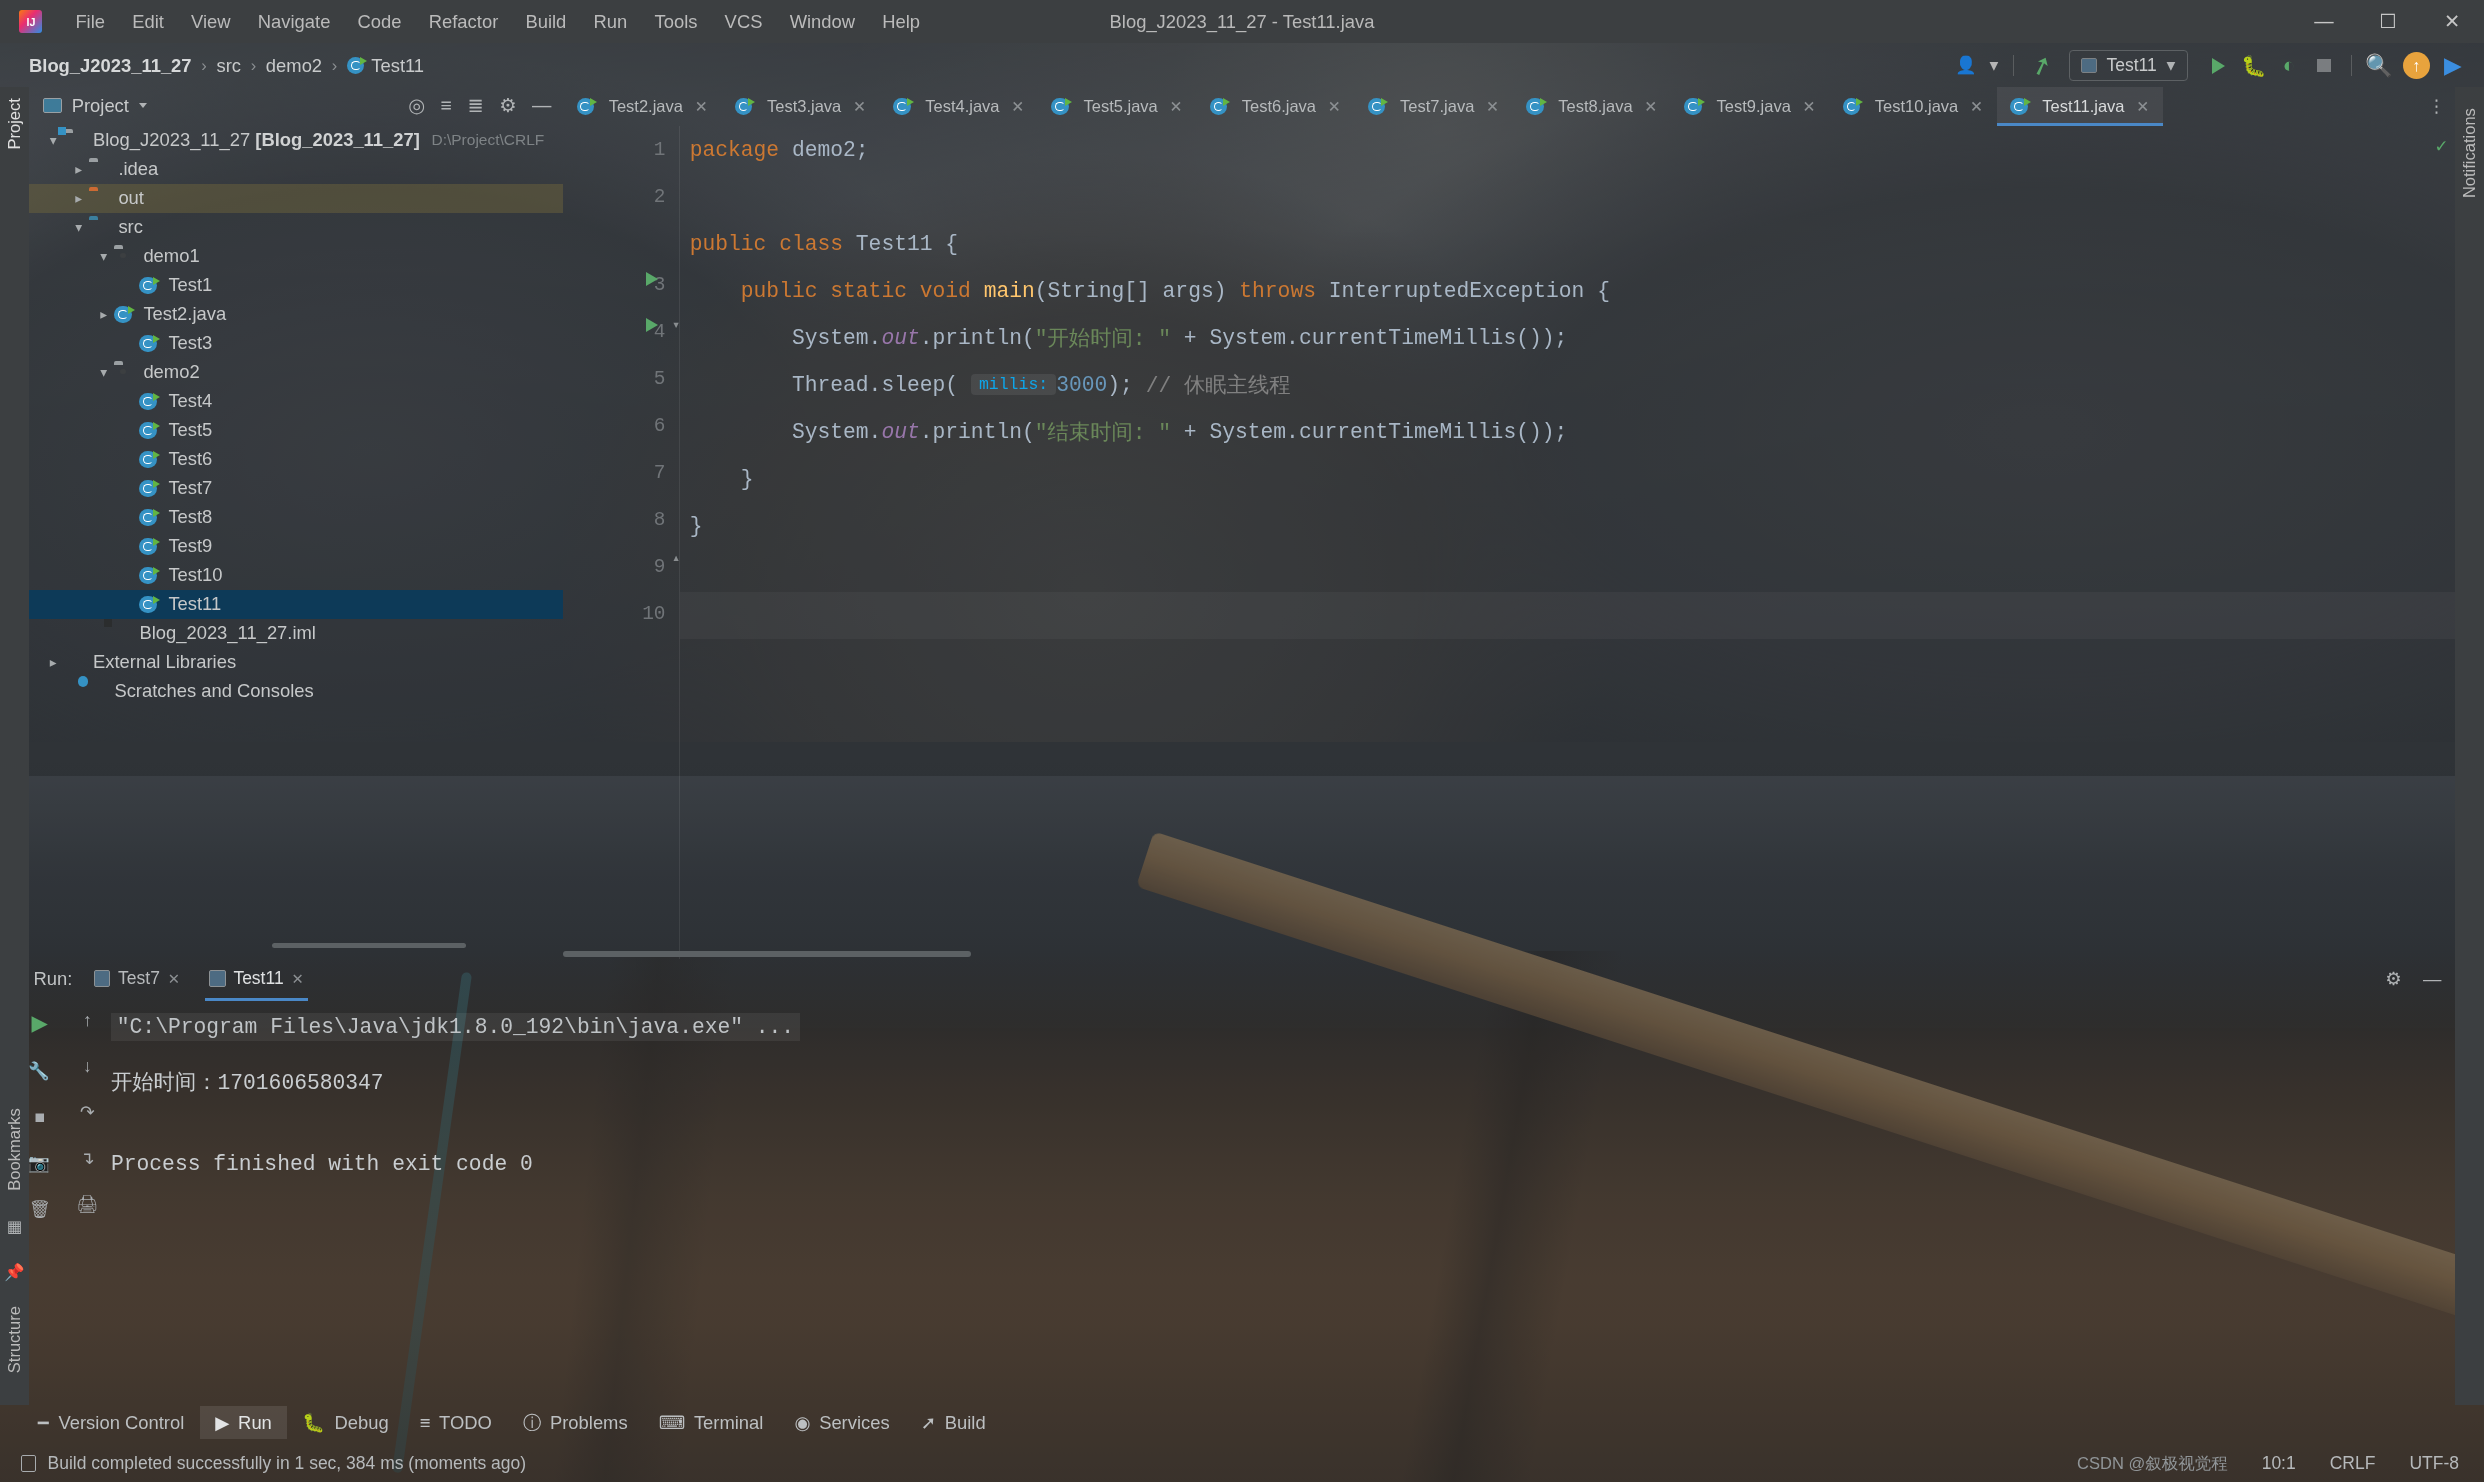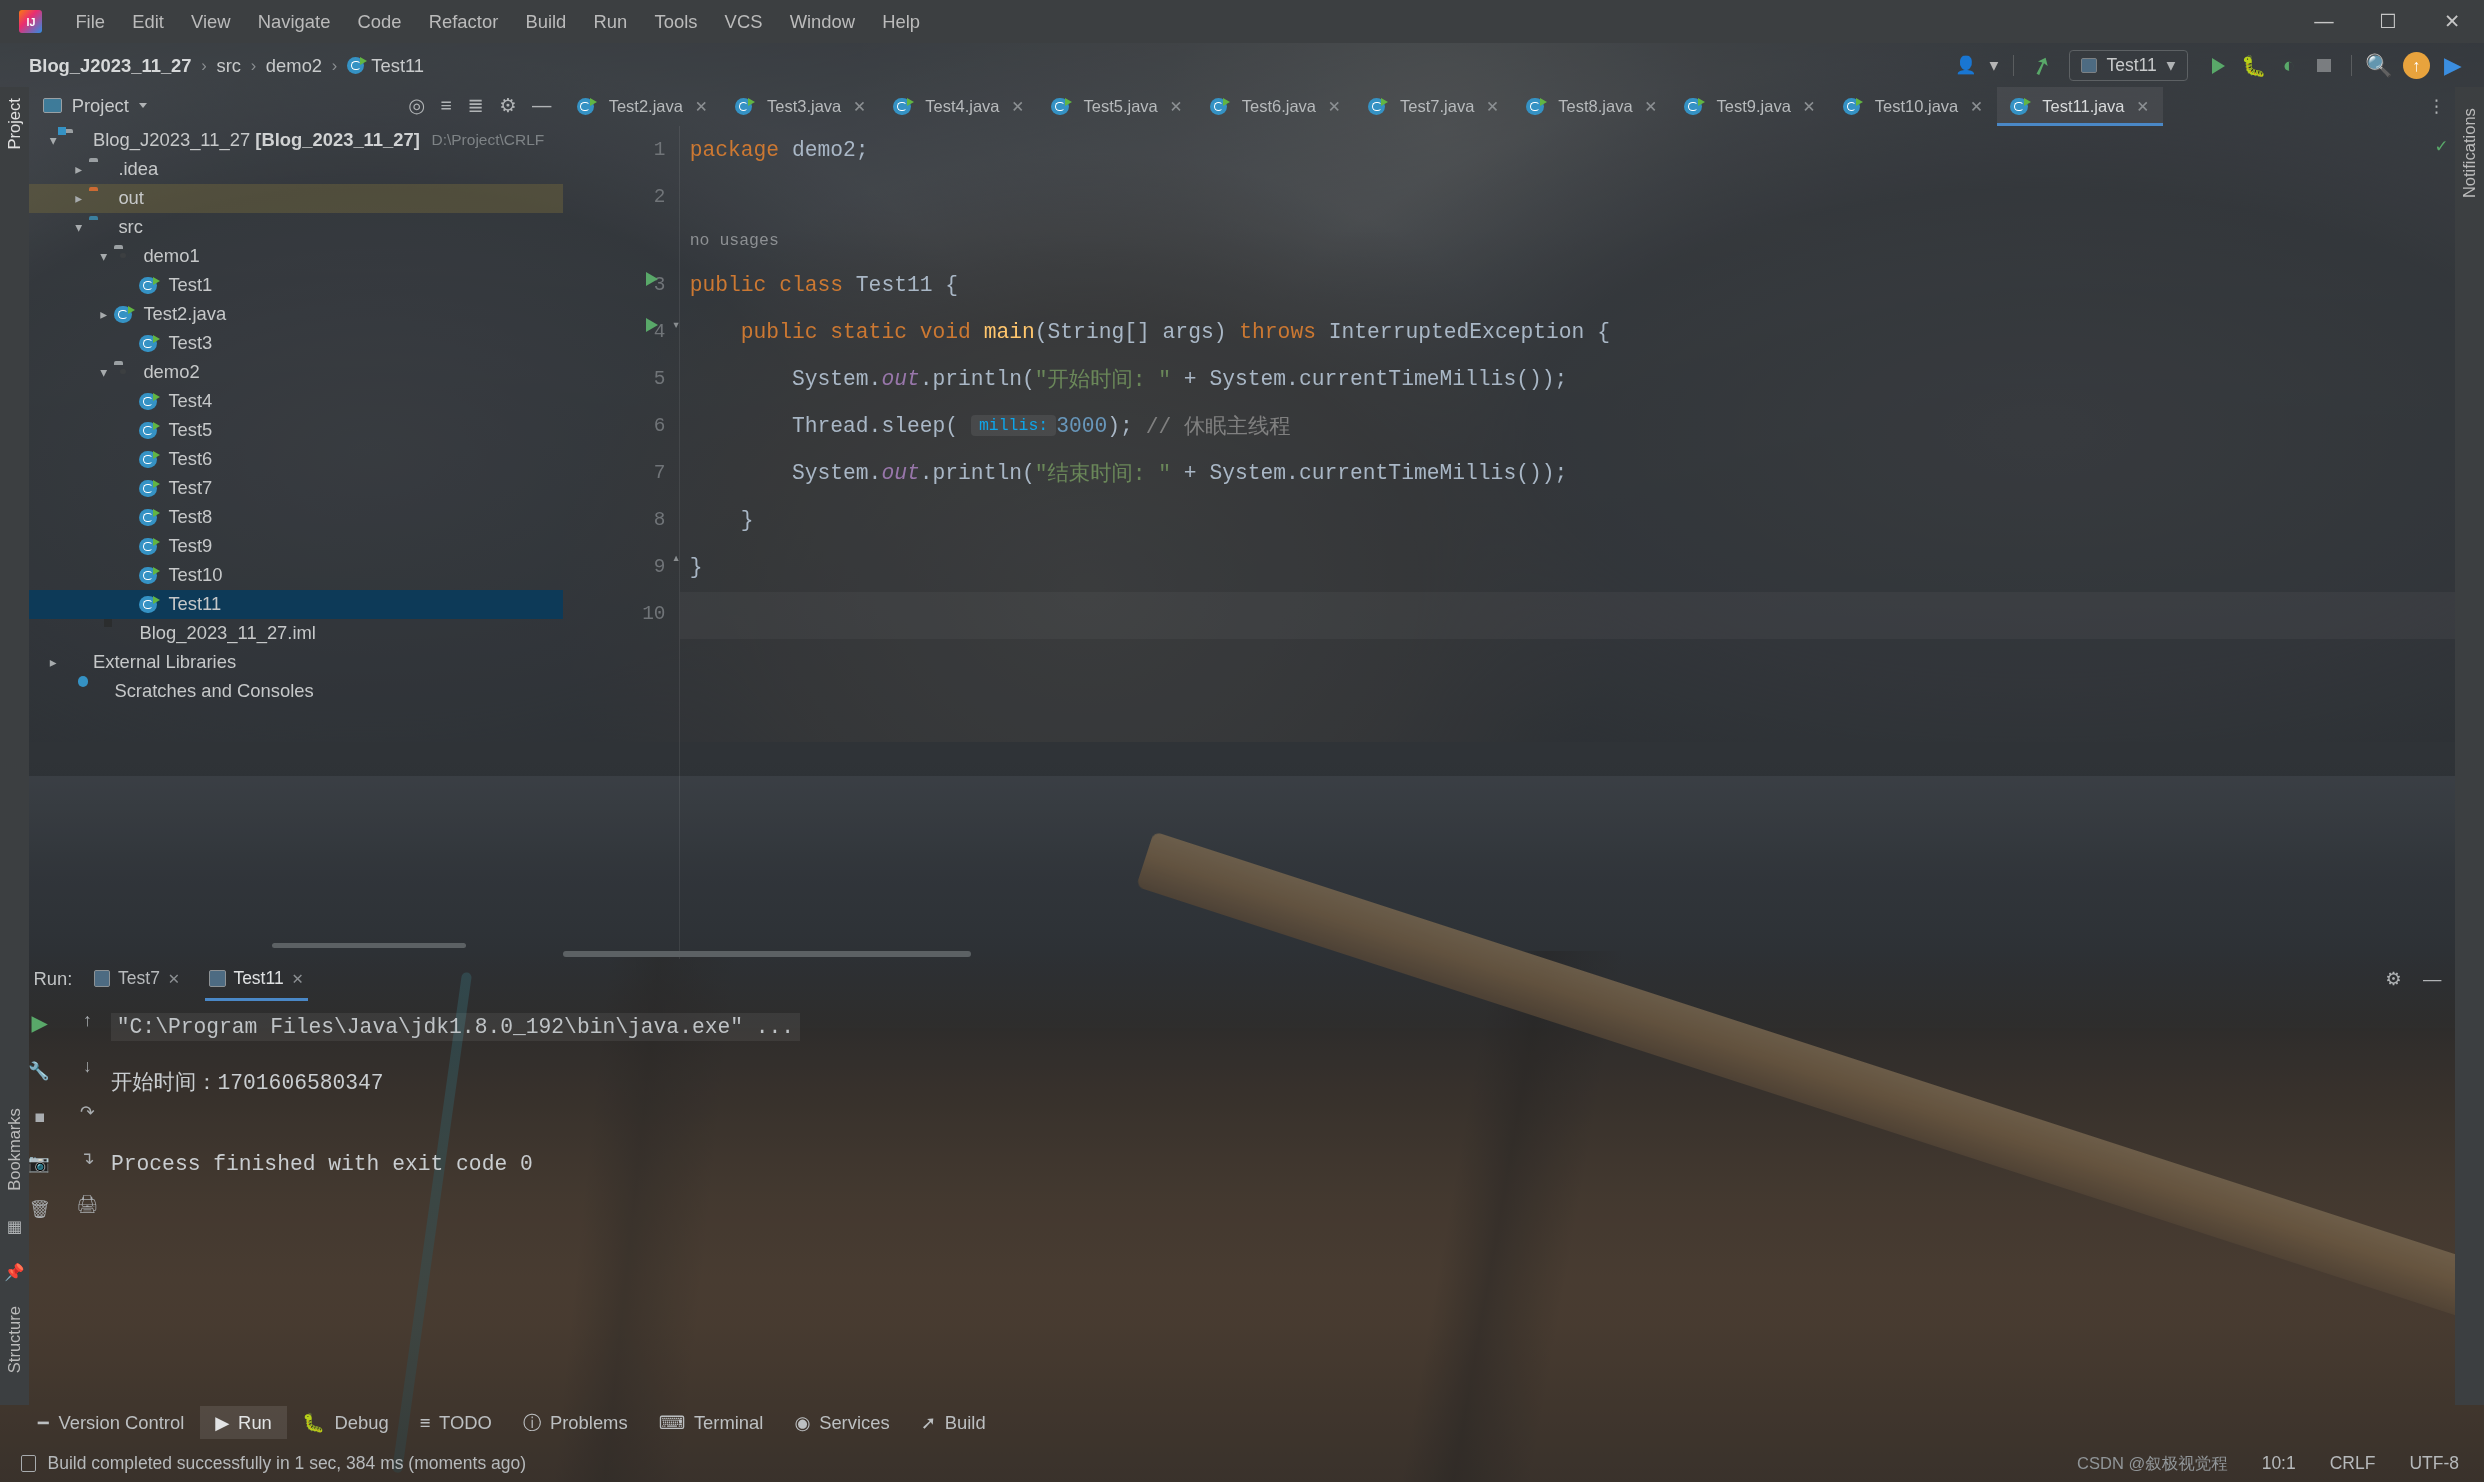--- a/index.html
+++ b/index.html
@@ -285,20 +285,21 @@
       <div class="menu-item">Navigate</div>
       <div class="menu-item">Code</div>
       <div class="menu-item">Refactor</div>
       <div class="menu-item">Build</div>
       <div class="menu-item">Run</div>
       <div class="menu-item">Tools</div>
       <div class="menu-item">VCS</div>
       <div class="menu-item">Window</div>
       <div class="menu-item">Help</div>
     </div>
+    <div class="window-title">Blog_J2023_11_27 - Test11.java</div>
     <div class="win-ctrls">
       <div class="win-btn">—</div>
       <div class="win-btn">☐</div>
       <div class="win-btn close">✕</div>
     </div>
   </div>
 
   <div class="navbar">
     <div style="width:29px"></div>
     <div class="crumb bold">Blog_J2023_11_27</div>
@@ -566,21 +567,20 @@
         <div class="run-mark" style="top:192px"></div>
         <div class="fold" style="top:190px">▾</div>
         <div class="fold" style="top:423px">▴</div>
       </div>
 
       <div class="codecol">
         <div class="cline">
           <span class="kw">package</span><span class="txt"> demo2;</span>
         </div>
         <div class="cline"></div>
-        <div class="cline hint">no usages</div>
         <div class="cline">
           <span class="kw">public</span><span>&nbsp;</span><span class="kw">class</span><span>&nbsp;</span><span class="txt">Test11</span><span>&nbsp;</span><span class="txt">{</span>
         </div>
         <div class="cline">
           <span>&nbsp;&nbsp;&nbsp;&nbsp;</span><span class="kw">public</span><span>&nbsp;</span><span class="kw">static</span><span>&nbsp;</span><span class="kw">void</span><span>&nbsp;</span><span class="mthdecl">main</span><span class="txt">(String[] args)</span><span>&nbsp;</span><span class="kw">throws</span><span>&nbsp;</span><span class="txt">InterruptedException</span><span>&nbsp;</span><span class="txt">{</span>
         </div>
         <div class="cline">
           <span>&nbsp;&nbsp;&nbsp;&nbsp;&nbsp;&nbsp;&nbsp;&nbsp;</span><span class="txt">System.</span><span class="fld">out</span><span class="txt">.println(</span><span class="str">"开始时间: "</span><span class="txt"> + System.</span><span class="mth">currentTimeMillis</span><span class="txt">());</span>
         </div>
         <div class="cline">

